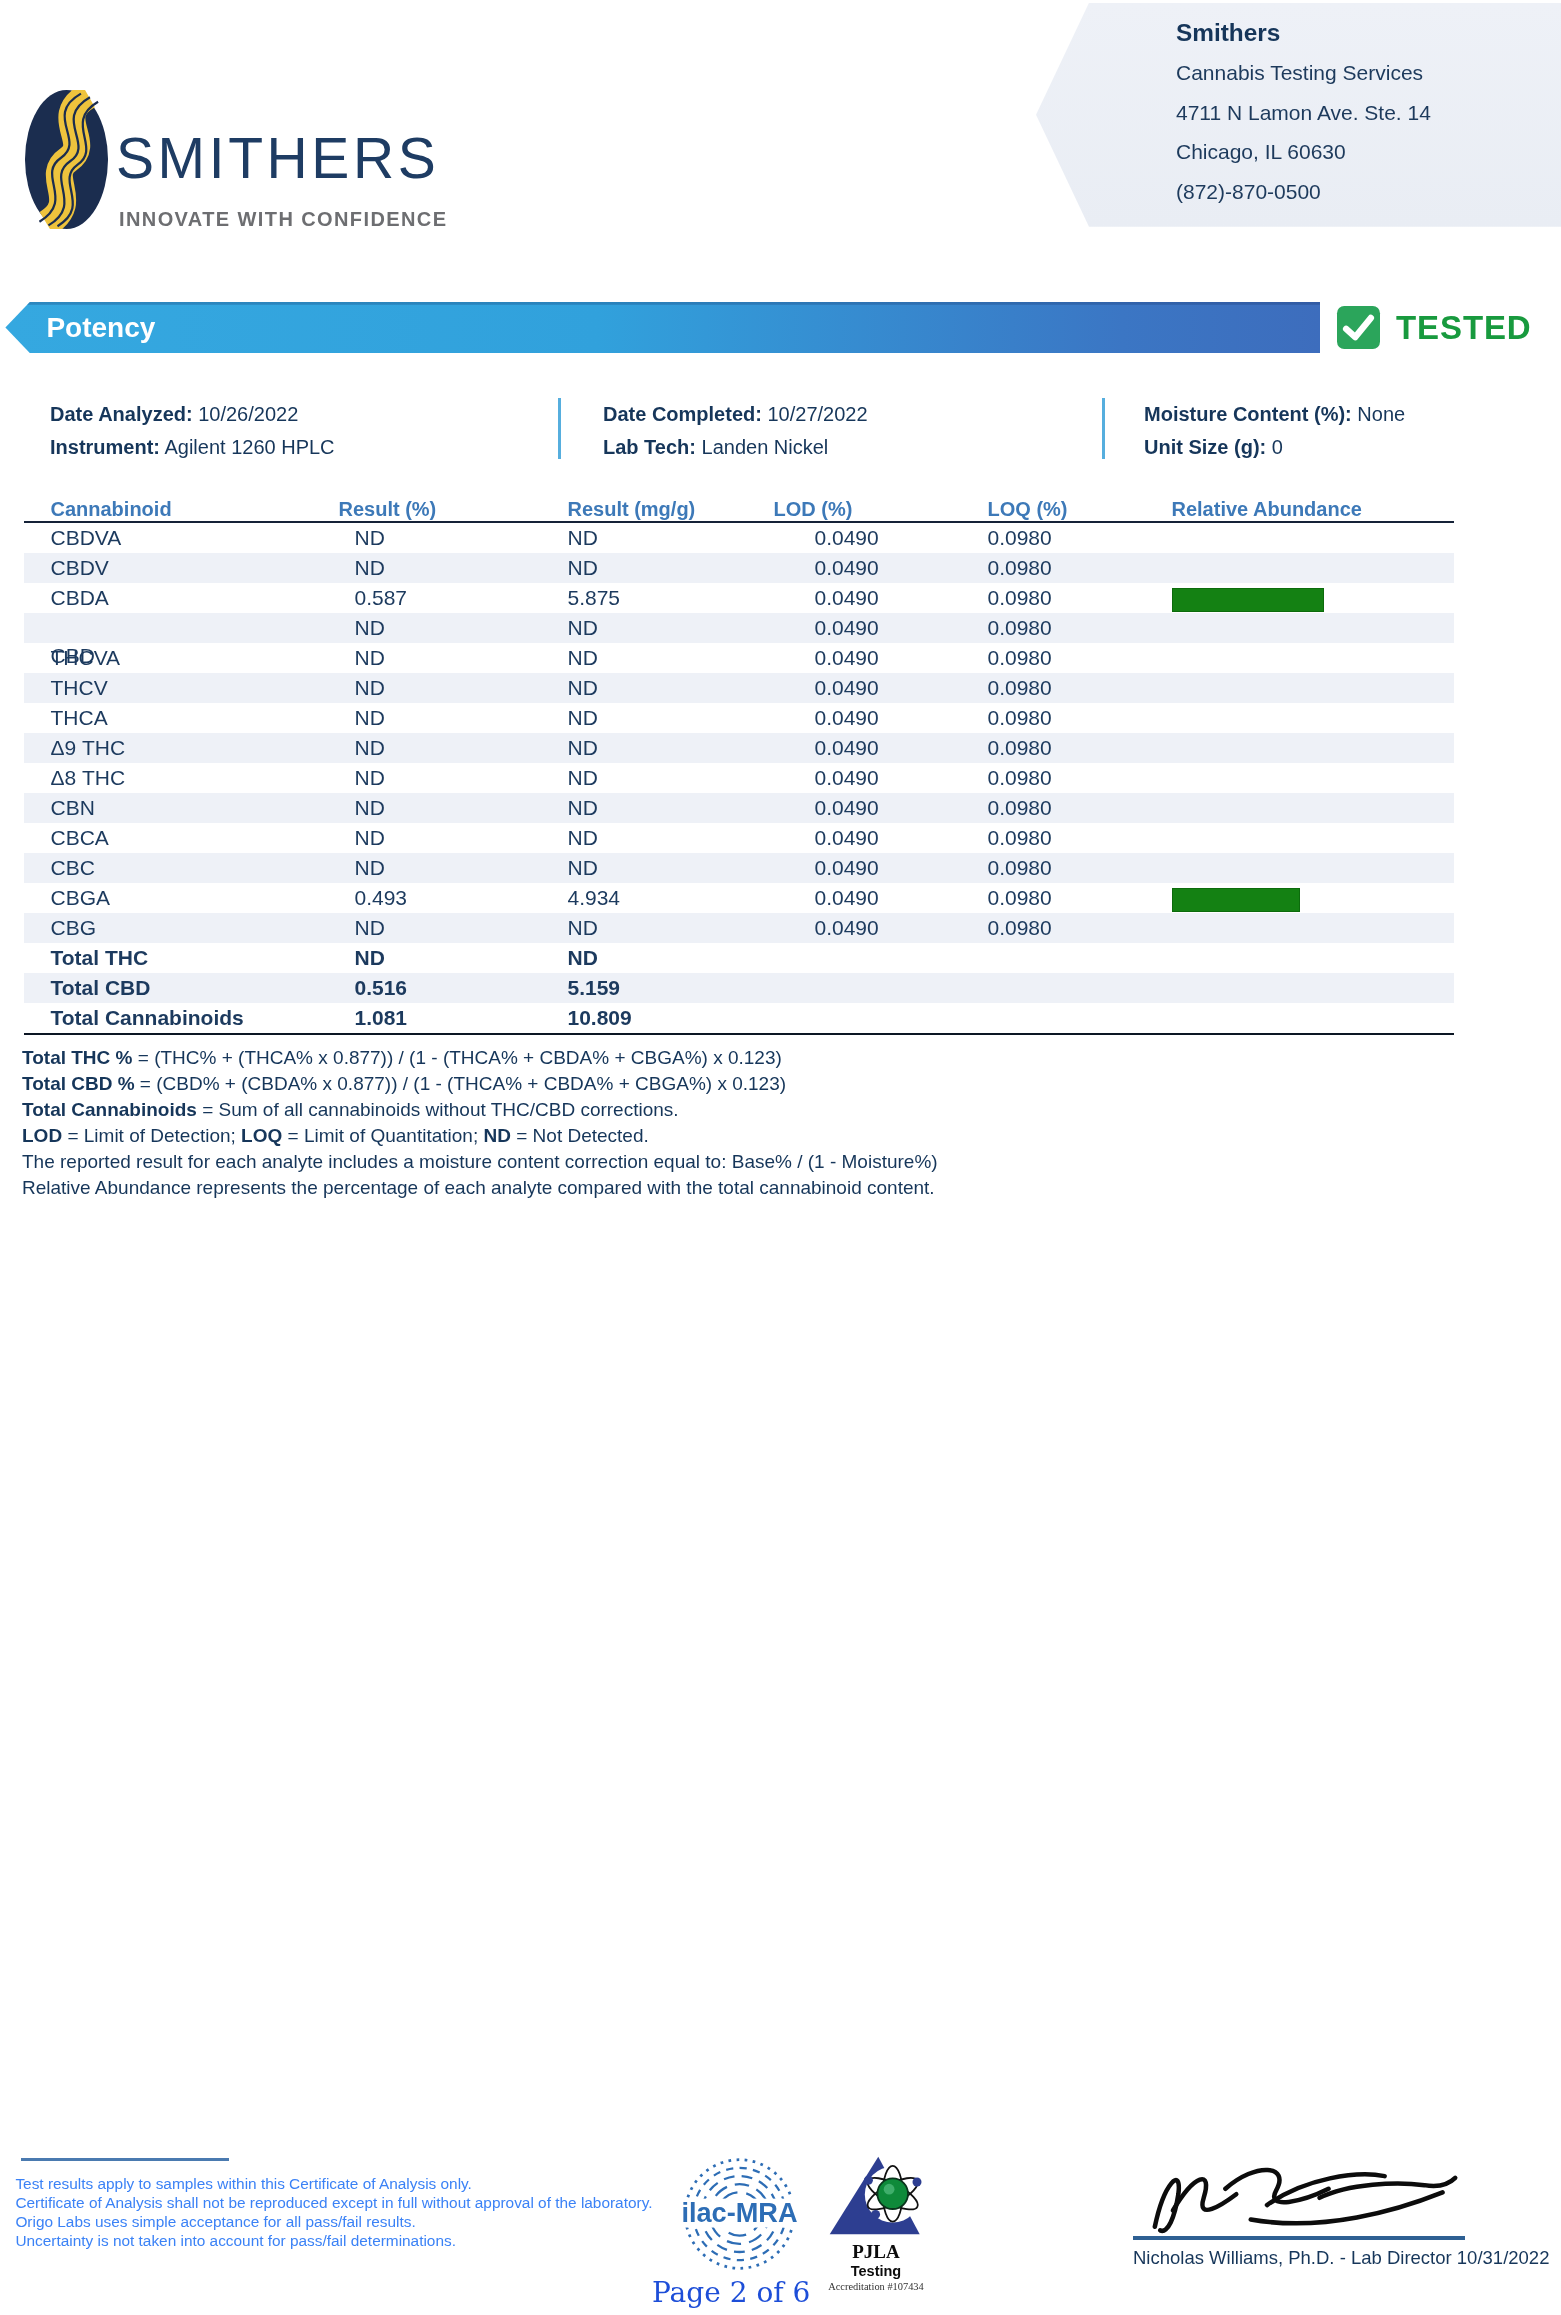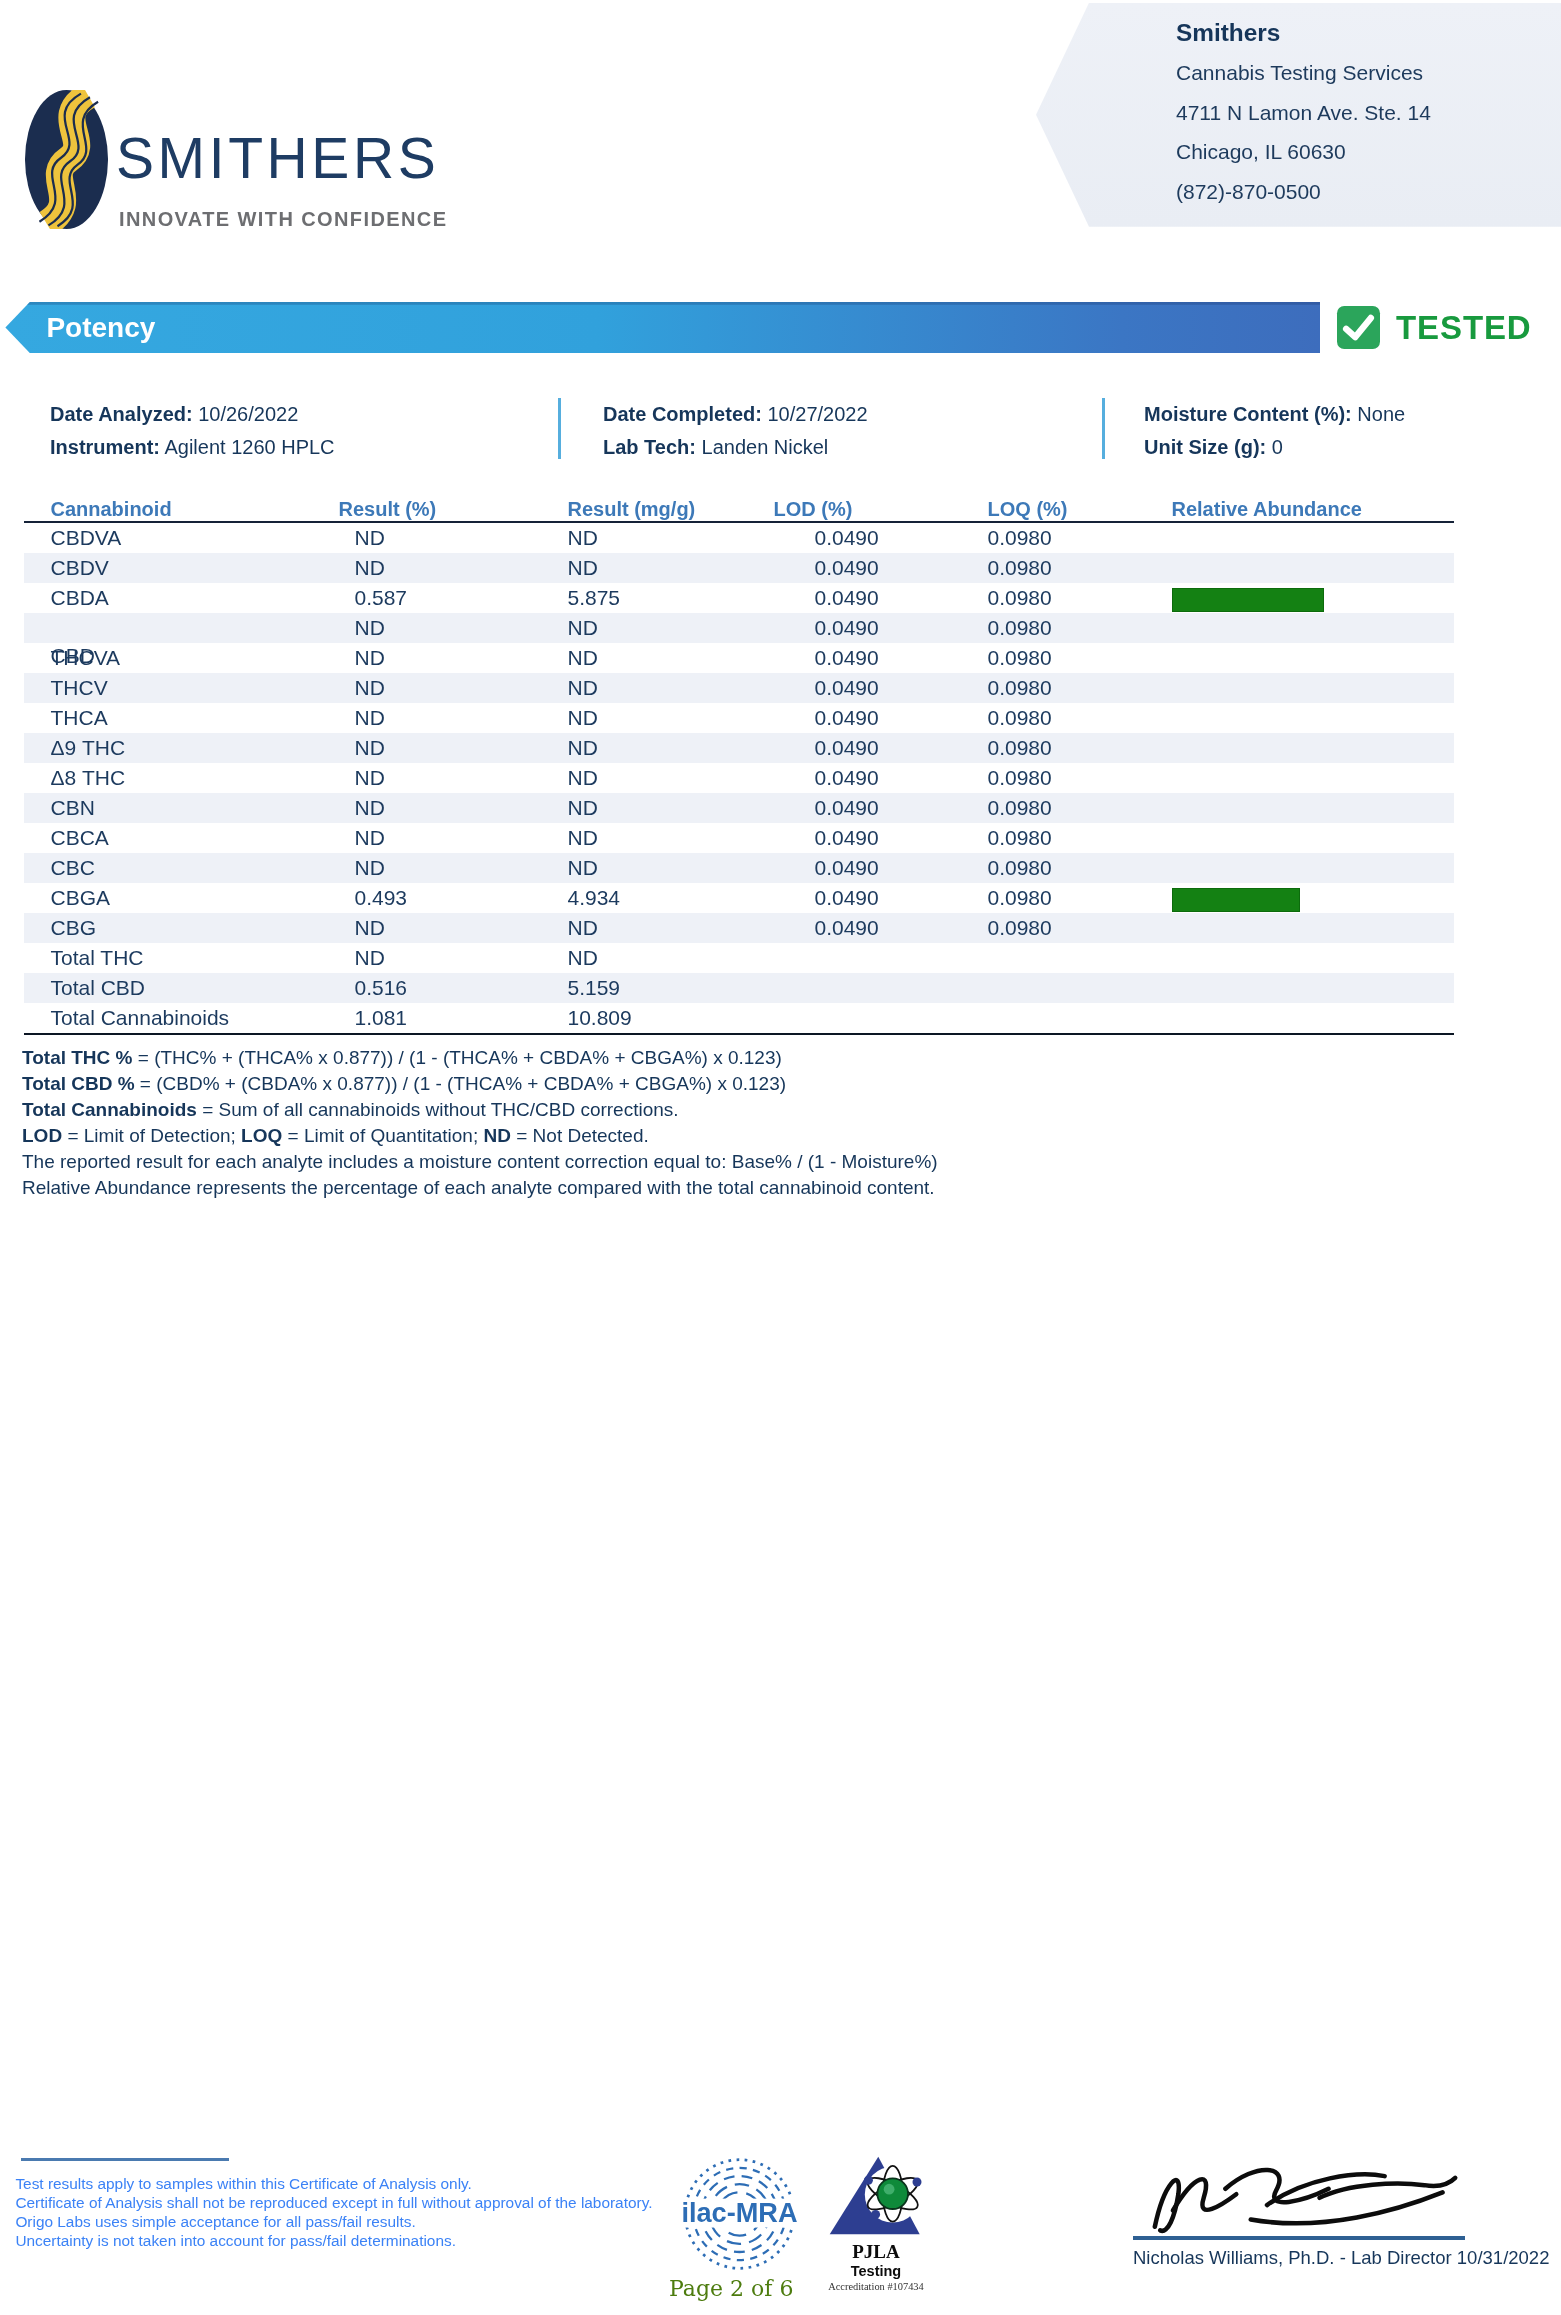--- a/index.html
+++ b/index.html
@@ -39,39 +39,39 @@
   .meta-line b{font-weight:700;}
   .meta-sep{position:absolute;top:398px;width:2.7px;height:61px;background:#56aede;}
 
   
   .results{position:absolute;left:23.5px;top:497px;width:1430px;}
   .thead{position:relative;height:24.4px;}
   .thead span{position:absolute;bottom:0;font-size:20px;font-weight:700;color:#3d79b8;white-space:nowrap;}
   .tbody{border-top:2.7px solid #152238;border-bottom:2.7px solid #0c1624;}
   .trow{position:relative;height:30px;line-height:30px;font-size:21px;color:#1c3a5e;}
   .trow.alt{background:#eef1f7;}
-  .trow.total{font-weight:400;}
+  .trow.total{font-weight:700;}
   .trow span{position:absolute;top:0;white-space:nowrap;}
   .abar{position:absolute;top:4.5px;height:22px;background:#148113;border:0.9px solid #0c6b0c;}
 
   
   .footnotes{position:absolute;left:22px;top:1045px;font-size:19px;line-height:26px;color:#16365a;}
   .fn-line{white-space:nowrap;}
   .fn-line b{font-weight:700;}
 
   
   .disc-rule{position:absolute;left:21px;top:2158px;width:208px;height:2.7px;background:#4a7ab0;}
   .disclaimer{position:absolute;left:15.4px;top:2174px;font-size:15.4px;line-height:19px;color:#3b82f6;}
   .ilac{position:absolute;left:676px;top:2157px;}
   .pjla{position:absolute;left:817px;top:2155px;width:118px;text-align:center;}
   .pjla-name{font-family:"Liberation Serif",serif;font-size:19px;font-weight:700;color:#0c0c0c;margin-top:1.8px;}
   .pjla-sub{font-family:Liberation Sans, sans-serif;font-size:14.5px;font-weight:700;color:#0c0c0c;}
   .pjla-accr{font-family:"Liberation Serif",serif;font-size:10.4px;color:#333;margin-top:1.8px;}
-  .page-label{position:absolute;left:669px;top:2276px;font-family:"DejaVu Serif","Liberation Serif",serif;
-              font-size:22px;color:#4d7c0f;}
+  .page-label{position:absolute;left:652px;top:2276px;font-family:"DejaVu Serif","Liberation Serif",serif;
+              font-size:28px;color:#1d4ed8;}
   .sig-svg{position:absolute;left:1142px;top:2158px;}
   .sig-line{position:absolute;left:1133px;top:2236px;width:332px;height:3.6px;background:#2e6093;}
   .sig-name{position:absolute;left:1133px;top:2247px;font-size:18.5px;color:#16365a;}
 </style>
 </head>
 <body>
 
 <div class="page">
 
   <svg class="logo-oval" viewBox="0 0 92 154">

